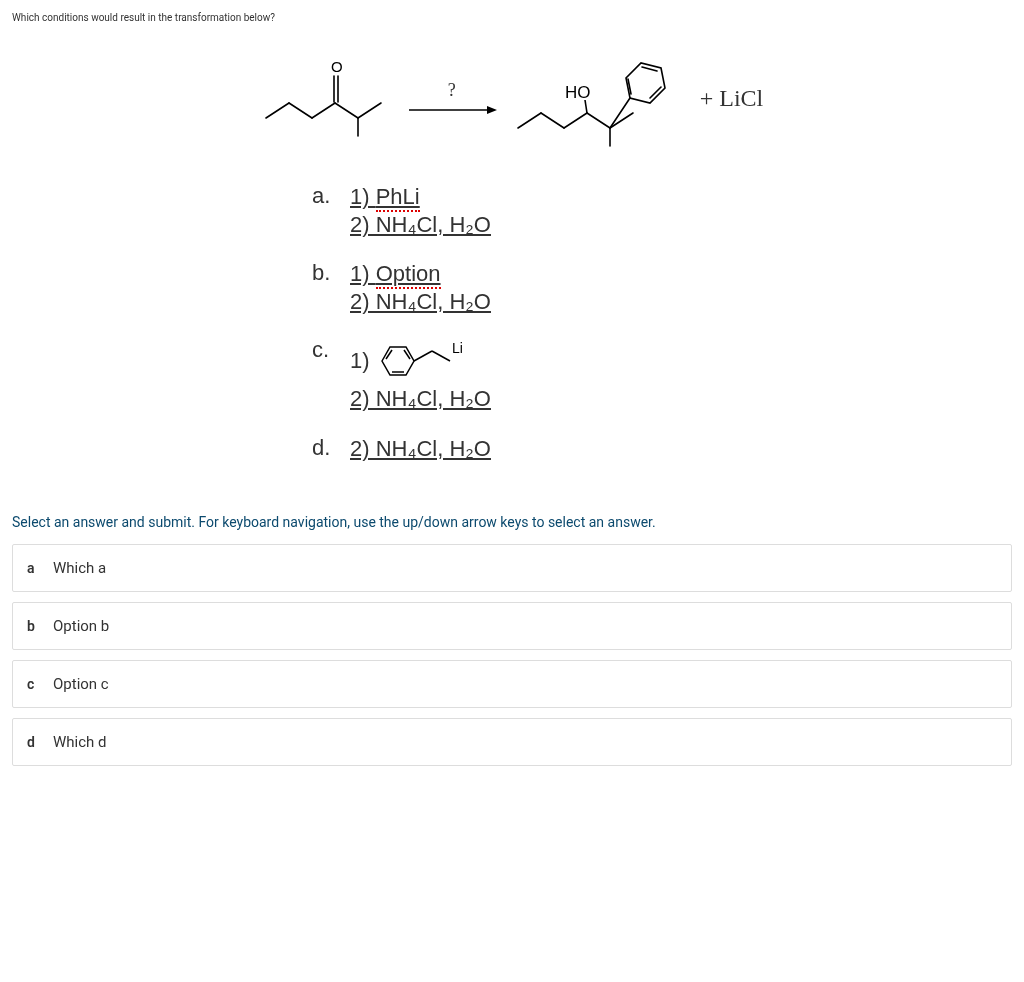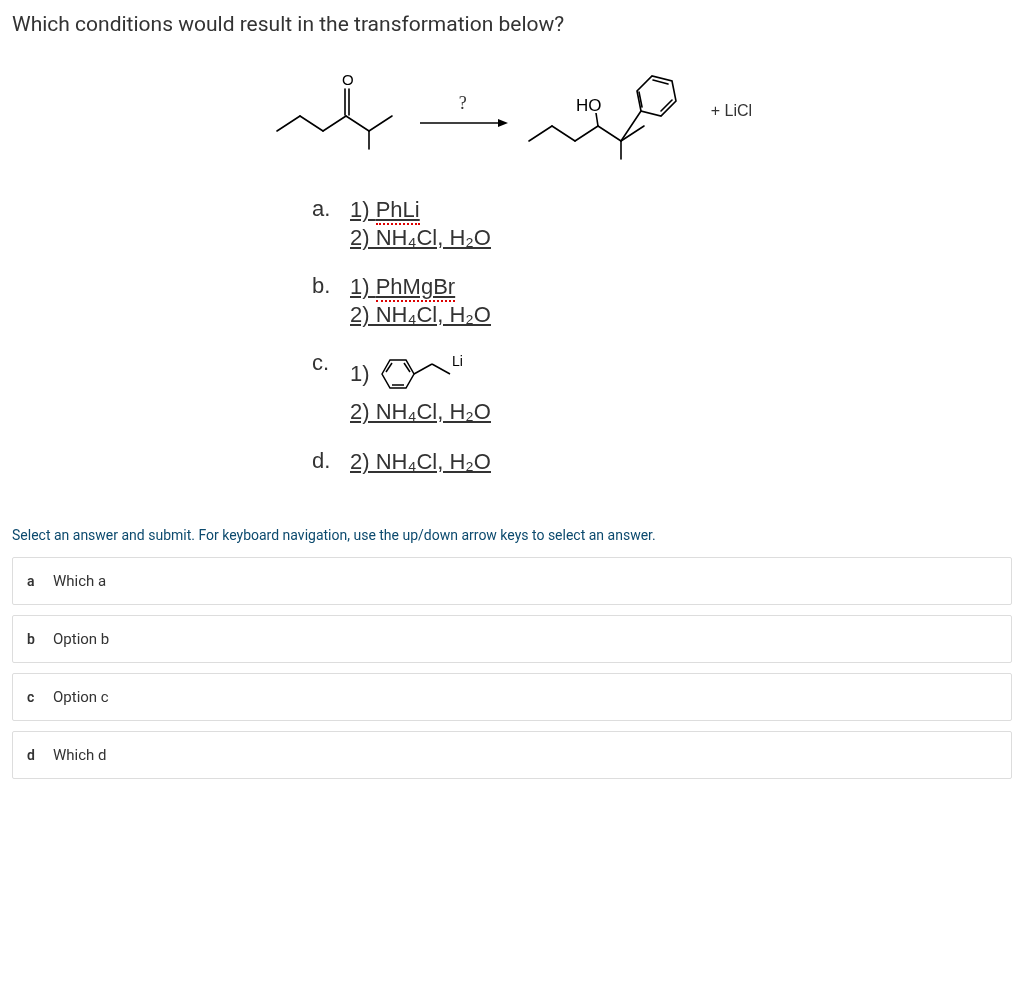--- a/index.html
+++ b/index.html
@@ -8,21 +8,21 @@
       padding: 0;
     }
     body {
       font-family: -apple-system, BlinkMacSystemFont, "Segoe UI", Roboto, Helvetica, Arial, sans-serif;
       background: #fff;
       color: #333;
       padding: 12px;
       width: 1024px;
     }
     .question-text {
-      font-size: 21px;
+      font-size: 10px;
       color: #333;
       margin-bottom: 20px;
     }
     .chem-area {
       display: flex;
       justify-content: center;
       margin: 20px 0 30px 0;
     }
     .chem-inner {
       width: 540px;
@@ -39,22 +39,22 @@
       flex-direction: column;
       align-items: center;
       margin: 0 6px;
     }
     .arrow-label {
       font-size: 18px;
       font-family: "Times New Roman", serif;
       margin-bottom: 2px;
     }
     .byproduct {
-      font-family: Liberation Sans, sans-serif;
-      font-size: 16px;
+      font-family: Liberation Serif, serif;
+      font-size: 24px;
       margin-left: 2px;
     }
     .options-block {
       margin-left: 70px;
     }
     .opt-row {
       display: flex;
       align-items: flex-start;
       margin-bottom: 22px;
     }
@@ -177,21 +177,21 @@
         <div class="opt-letter">a.</div>
         <div class="opt-body">
           <div><span>1) </span><span class="dotted-under">PhLi</span></div>
           <div>2) NH₄Cl, H₂O</div>
         </div>
       </div>
 
       <div class="opt-row">
         <div class="opt-letter">b.</div>
         <div class="opt-body">
-          <div><span>1) </span><span class="dotted-under">PhMgBr</span></div>
+          <div><span>1) </span><span class="dotted-under">Option</span></div>
           <div>2) NH₄Cl, H₂O</div>
         </div>
       </div>
 
       <div class="opt-row">
         <div class="opt-letter">c.</div>
         <div class="opt-body">
           <div class="opt-c-reagent">
             <span>1) </span>
             <svg width="110" height="48" viewBox="0 0 110 48" style="vertical-align: middle;">

